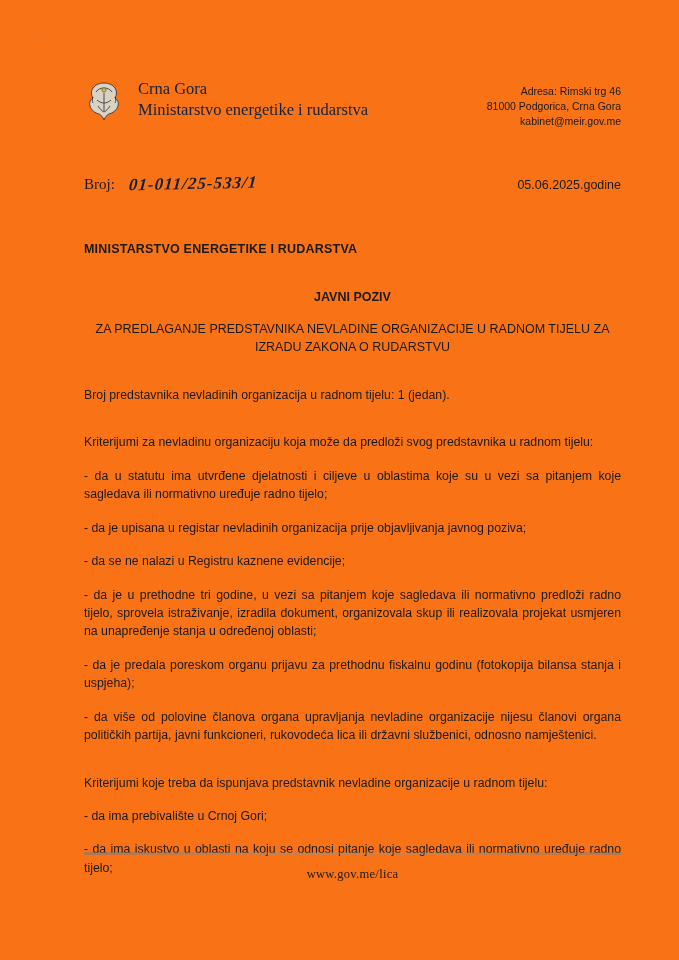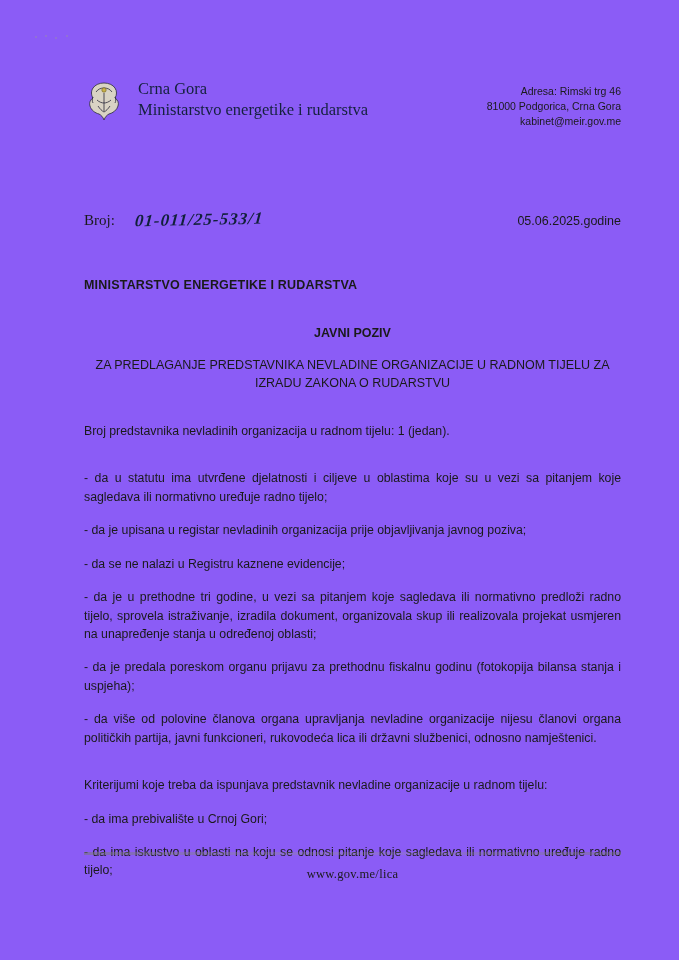--- a/index.html
+++ b/index.html
@@ -11,21 +11,21 @@
     width: 679px;
     height: 960px;
     font-family: "Liberation Sans", sans-serif;
     color: #1a1a1a;
     position: relative;
     overflow: hidden;
   }
   .page {
     position: absolute;
     inset: 0;
-    background: #8b5cf6;
+    background: #f97316;
   }
   
   .speckle {
     position: absolute;
     top: 34px;
     left: 34px;
     width: 40px;
     height: 6px;
     opacity: 0.35;
     background:
@@ -82,22 +82,21 @@
   
   .ref-row {
     margin-top: 44px;
     display: flex;
     align-items: baseline;
     justify-content: space-between;
   }
   .ref-left {
     display: flex;
     align-items: baseline;
-    gap: 20px;
-    margin-top: 36px;
+    gap: 14px;
   }
   .ref-label {
     font-family: "Liberation Serif", serif;
     font-size: 15px;
   }
   .ref-hand {
     font-family: "Liberation Serif", serif;
     font-size: 17px;
     letter-spacing: 1px;
     color: #11203a;
@@ -214,20 +213,21 @@
       <div class="ref-date">05.06.2025.godine</div>
     </div>
 
     <div class="ministry-title">MINISTARSTVO ENERGETIKE I RUDARSTVA</div>
     <div class="call-title">JAVNI POZIV</div>
     <div class="call-subtitle">ZA PREDLAGANJE PREDSTAVNIKA NEVLADINE ORGANIZACIJE U RADNOM TIJELU ZA IZRADU ZAKONA O RUDARSTVU</div>
 
     <div class="body-text">
       <p class="para">Broj predstavnika nevladinih organizacija u radnom tijelu: 1 (jedan).</p>
       <div class="gap-big"></div>
+      <p class="para">Kriterijumi za nevladinu organizaciju koja može da predloži svog predstavnika u radnom tijelu:</p>
       <p class="para">- da u statutu ima utvrđene djelatnosti i ciljeve u oblastima koje su u vezi sa pitanjem koje sagledava ili normativno uređuje radno tijelo;</p>
       <p class="para">- da je upisana u registar nevladinih organizacija prije objavljivanja javnog poziva;</p>
       <p class="para">- da se ne nalazi u Registru kaznene evidencije;</p>
       <p class="para">- da je u prethodne tri godine, u vezi sa pitanjem koje sagledava ili normativno predloži radno tijelo, sprovela istraživanje, izradila dokument, organizovala skup ili realizovala projekat usmjeren na unapređenje stanja u određenoj oblasti;</p>
       <p class="para">- da je predala poreskom organu prijavu za prethodnu fiskalnu godinu (fotokopija bilansa stanja i uspjeha);</p>
       <p class="para">- da više od polovine članova organa upravljanja nevladine organizacije nijesu članovi organa političkih partija, javni funkcioneri, rukovodeća lica ili državni službenici, odnosno namještenici.</p>
       <div class="gap-big"></div>
       <p class="para">Kriterijumi koje treba da ispunjava predstavnik nevladine organizacije u radnom tijelu:</p>
       <p class="para">- da ima prebivalište u Crnoj Gori;</p>
       <p class="para">- da ima iskustvo u oblasti na koju se odnosi pitanje koje sagledava ili normativno uređuje radno tijelo;</p>

